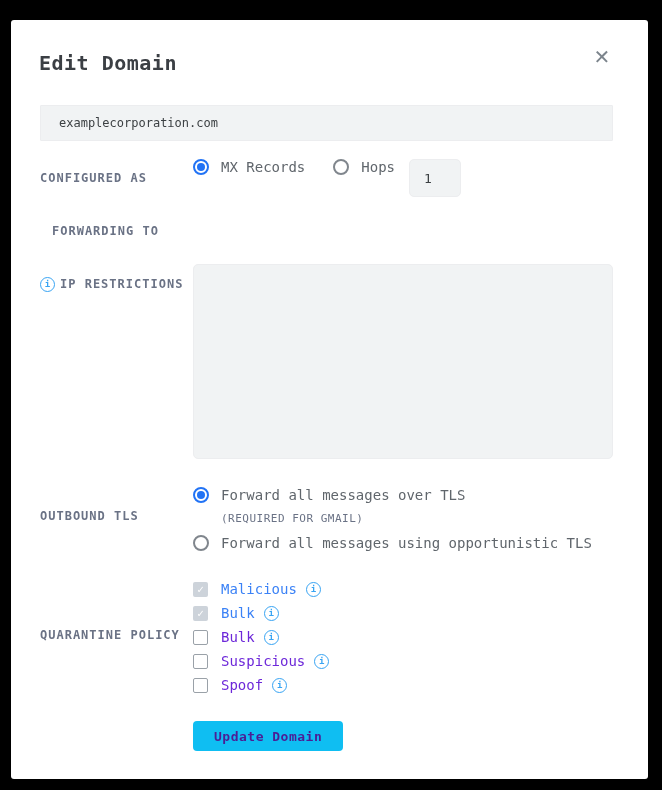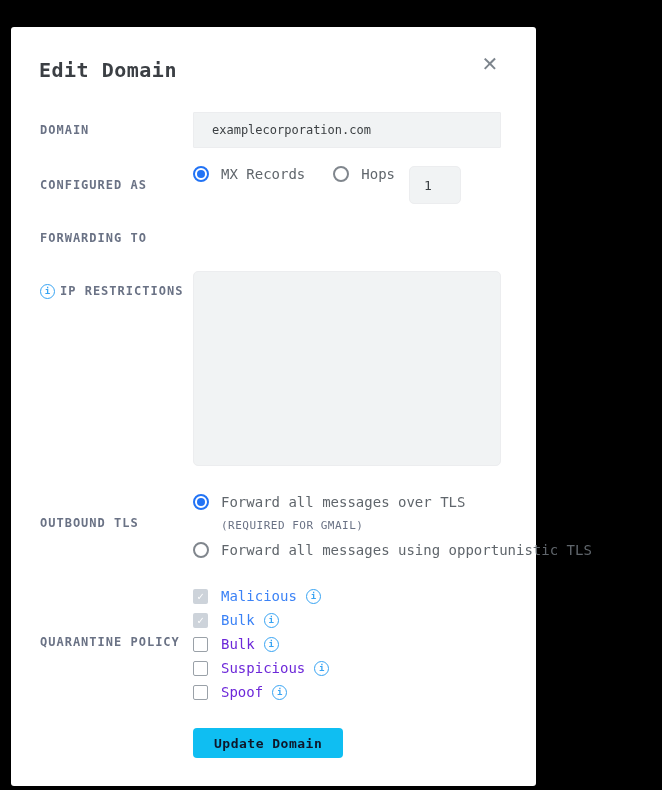--- a/index.html
+++ b/index.html
@@ -4,22 +4,22 @@
 <style>
   * { margin:0; padding:0; box-sizing:border-box; }
   html,body { width:662px; height:790px; }
   body {
     background:#000;
     font-family:"DejaVu Sans Mono","Liberation Mono",monospace;
     position:relative;
     overflow:hidden;
   }
   .modal {
-    position:absolute; left:11px; top:27px;
-    width:525px; height:759px;
+    position:absolute; left:11px; top:20px;
+    width:637px; height:759px;
     background:#ffffff; border-radius:3px;
   }
   .modal-header { position:relative; padding:31px 35px 0 28px; }
   .modal-title {
     font-size:20px; font-weight:bold; color:#3b3f44; letter-spacing:0.5px;
   }
   .close-btn {
     position:absolute; top:26px; right:35px;
     width:22px; height:22px; border:none; background:transparent;
     color:#7c848c; font-size:20px; line-height:22px; text-align:center;
@@ -53,21 +53,21 @@
     width:8px; height:8px; border-radius:50%; background:#2273f5;
   }
   .opt-label { font-size:14px; color:#60666c; margin-left:12px; white-space:nowrap; }
   .hops-input {
     width:52px; height:38px; margin-left:14px;
     background:#f1f3f4; border:1px solid #ecedef; border-radius:5px;
     font-family:inherit; font-size:13px; color:#3c4043;
     padding:0 0 0 14px; outline:none;
   }
   .gap28 { width:28px; flex:0 0 28px; }
-  .row-forwarding { margin-top:16px; height:36px; }
+  .row-forwarding { margin-top:16px; height:36px;margin-left:12px; }
   .row-ip { margin-top:15px; align-items:flex-start; }
   .row-ip .row-label-col { padding-top:13px; align-items:flex-start; }
   .ip-textarea {
     width:100%; height:195px; resize:none;
     background:#f1f3f4; border:1px solid #ecedef; border-radius:5px;
     font-family:inherit; font-size:12px; color:#3c4043;
     padding:12px 18px; outline:none;
   }
   .info-icon {
     width:15px; height:15px; flex:0 0 15px; border-radius:50%;
@@ -93,39 +93,38 @@
     width:15px; height:15px; flex:0 0 15px; border-radius:2px;
     border:none; background:#cdd3da; display:inline-block;
     color:#fff; font-size:11px; line-height:15px; text-align:center;
   }
   .chk-label { font-size:14px; color:#6d28d9; margin-left:13px; margin-right:9px; white-space:nowrap; }
   .chk-label.disabled { color:#3b82f6; }
   .btn-row { margin-top:24px; }
   .btn-row .field-col { display:flex; }
   .update-btn {
     height:30px; padding:0 21px; border:none; border-radius:4px;
-    background:#0fbef2; color:#0f172a;
+    background:#0fbef2; color:#4c1d95;
     font-family:inherit; font-size:13px; font-weight:bold; letter-spacing:0.5px;
     cursor:pointer;
   }
 </style>
 </head>
 <body>
 
 <div class="modal">
 
   <div class="modal-header">
     <div class="modal-title">Edit Domain</div>
     <button class="close-btn">✕</button>
   </div>
 
   <div class="form">
 
     <div class="row">
-      <div class="row-label-col">DOMAIN</div>
       <div class="field-col">
         <input class="text-input" type="text" value="examplecorporation.com" style="">
       </div>
     </div>
 
     <div class="row row-configured">
       <div class="row-label-col">CONFIGURED AS</div>
       <div class="field-col radio-inline">
         <span class="radio-sel"></span>
         <span class="opt-label">MX Records</span>

